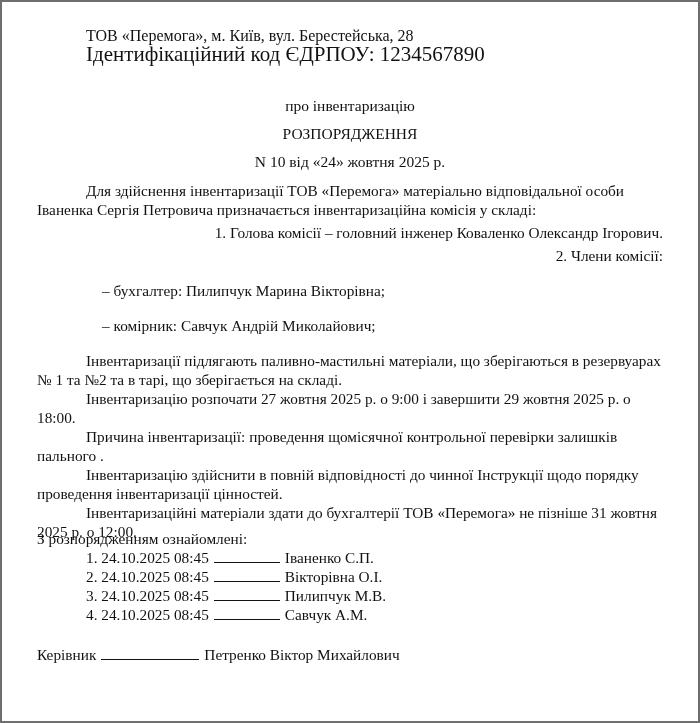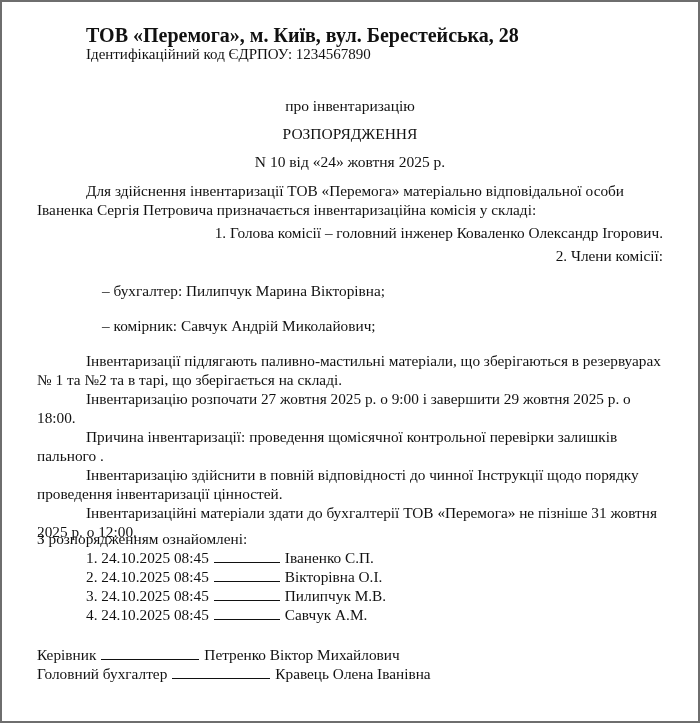--- a/index.html
+++ b/index.html
@@ -23,25 +23,25 @@
       font-size: 15.3px;
       line-height: 19px;
       color: #111111;
     }
     .header {
       position: absolute;
       left: 84px;
       top: 24px;
     }
     .header .company {
-      font-weight: bold;
-      font-size: 20px;
+      font-weight: normal;
+      font-size: 16px;
     }
     .header .code {
-      font-size: 15px;
+      font-size: 21px;
     }
     .title-block {
       position: absolute;
       left: 0;
       right: 0;
       top: 90px;
       text-align: center;
       line-height: 28px;
       font-size: 15.5px;
     }
@@ -122,18 +122,15 @@
     <div class="ack-row"><span>1. 24.10.2025 08:45</span><span class="sigline short"></span><span>Іваненко С.П.</span></div>
     <div class="ack-row"><span>2. 24.10.2025 08:45</span><span class="sigline short"></span><span>Вікторівна О.І.</span></div>
     <div class="ack-row"><span>3. 24.10.2025 08:45</span><span class="sigline short"></span><span>Пилипчук М.В.</span></div>
     <div class="ack-row"><span>4. 24.10.2025 08:45</span><span class="sigline short"></span><span>Савчук А.М.</span></div>
   </div>
 
   <div class="signatures">
     <div class="sig-row">
       <span>Керівник</span><span class="sigline long"></span><span>Петренко Віктор Михайлович</span>
     </div>
-    <div class="sig-row">
-      <span>Головний бухгалтер</span><span class="sigline long"></span><span>Кравець Олена Іванівна</span>
-    </div>
   </div>
 
 </div>
 
 </body></html>

